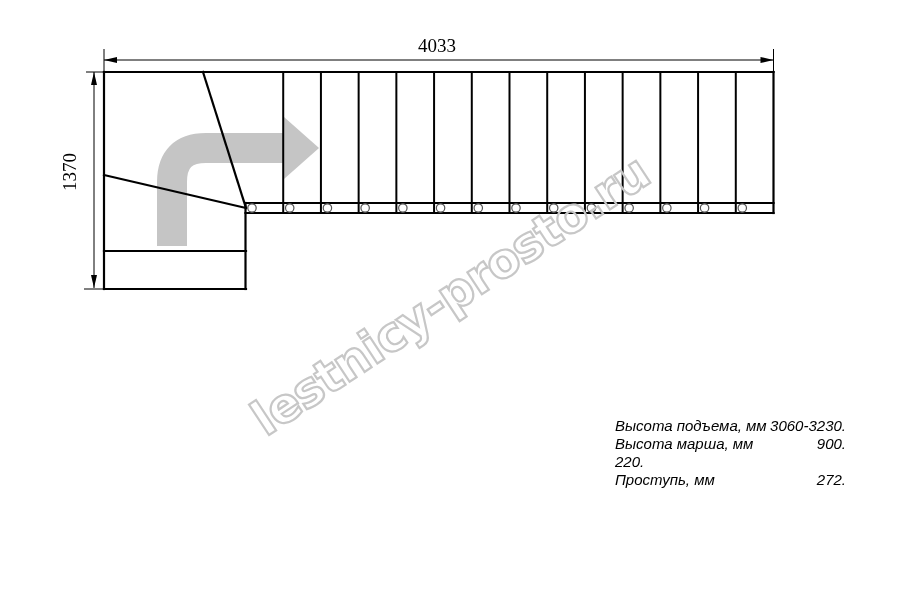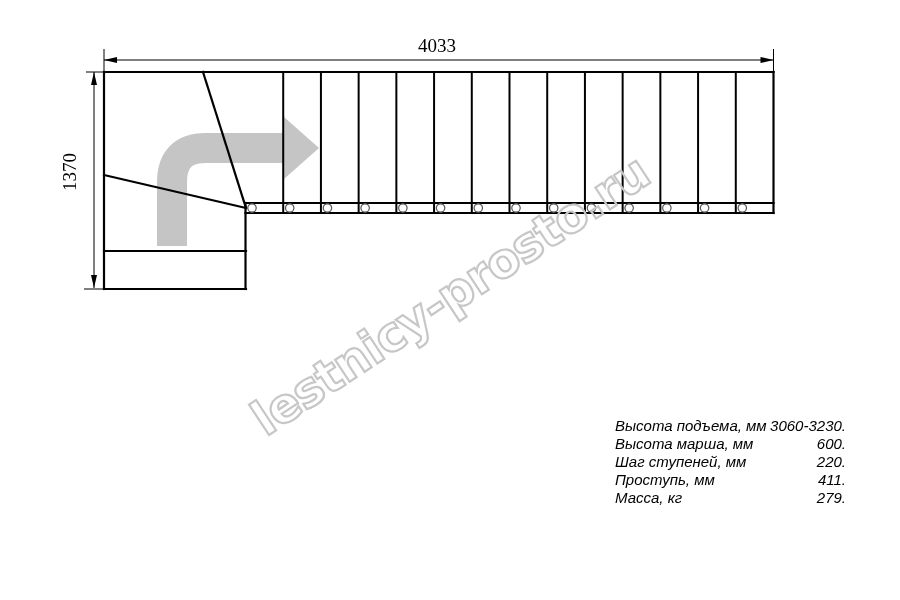--- a/index.html
+++ b/index.html
@@ -130,29 +130,24 @@
 
   <div class="watermark">lestnicy-prosto.ru</div>
 
   <div class="specs">
     <div class="spec-row">
       <span class="spec-label">Высота подъема, мм</span>
       <span class="spec-value">3060-3230.</span>
     </div>
     <div class="spec-row">
       <span class="spec-label">Высота марша, мм</span>
-      <span class="spec-value">600.</span>
+      <span class="spec-value">900.</span>
     </div>
     <div class="spec-row">
-      <span class="spec-label">Шаг ступеней, мм</span>
       <span class="spec-value">220.</span>
     </div>
     <div class="spec-row">
       <span class="spec-label">Проступь, мм</span>
-      <span class="spec-value">411.</span>
-    </div>
-    <div class="spec-row">
-      <span class="spec-label">Масса, кг</span>
-      <span class="spec-value">279.</span>
+      <span class="spec-value">272.</span>
     </div>
   </div>
 
 </div>
 
 </body></html>

